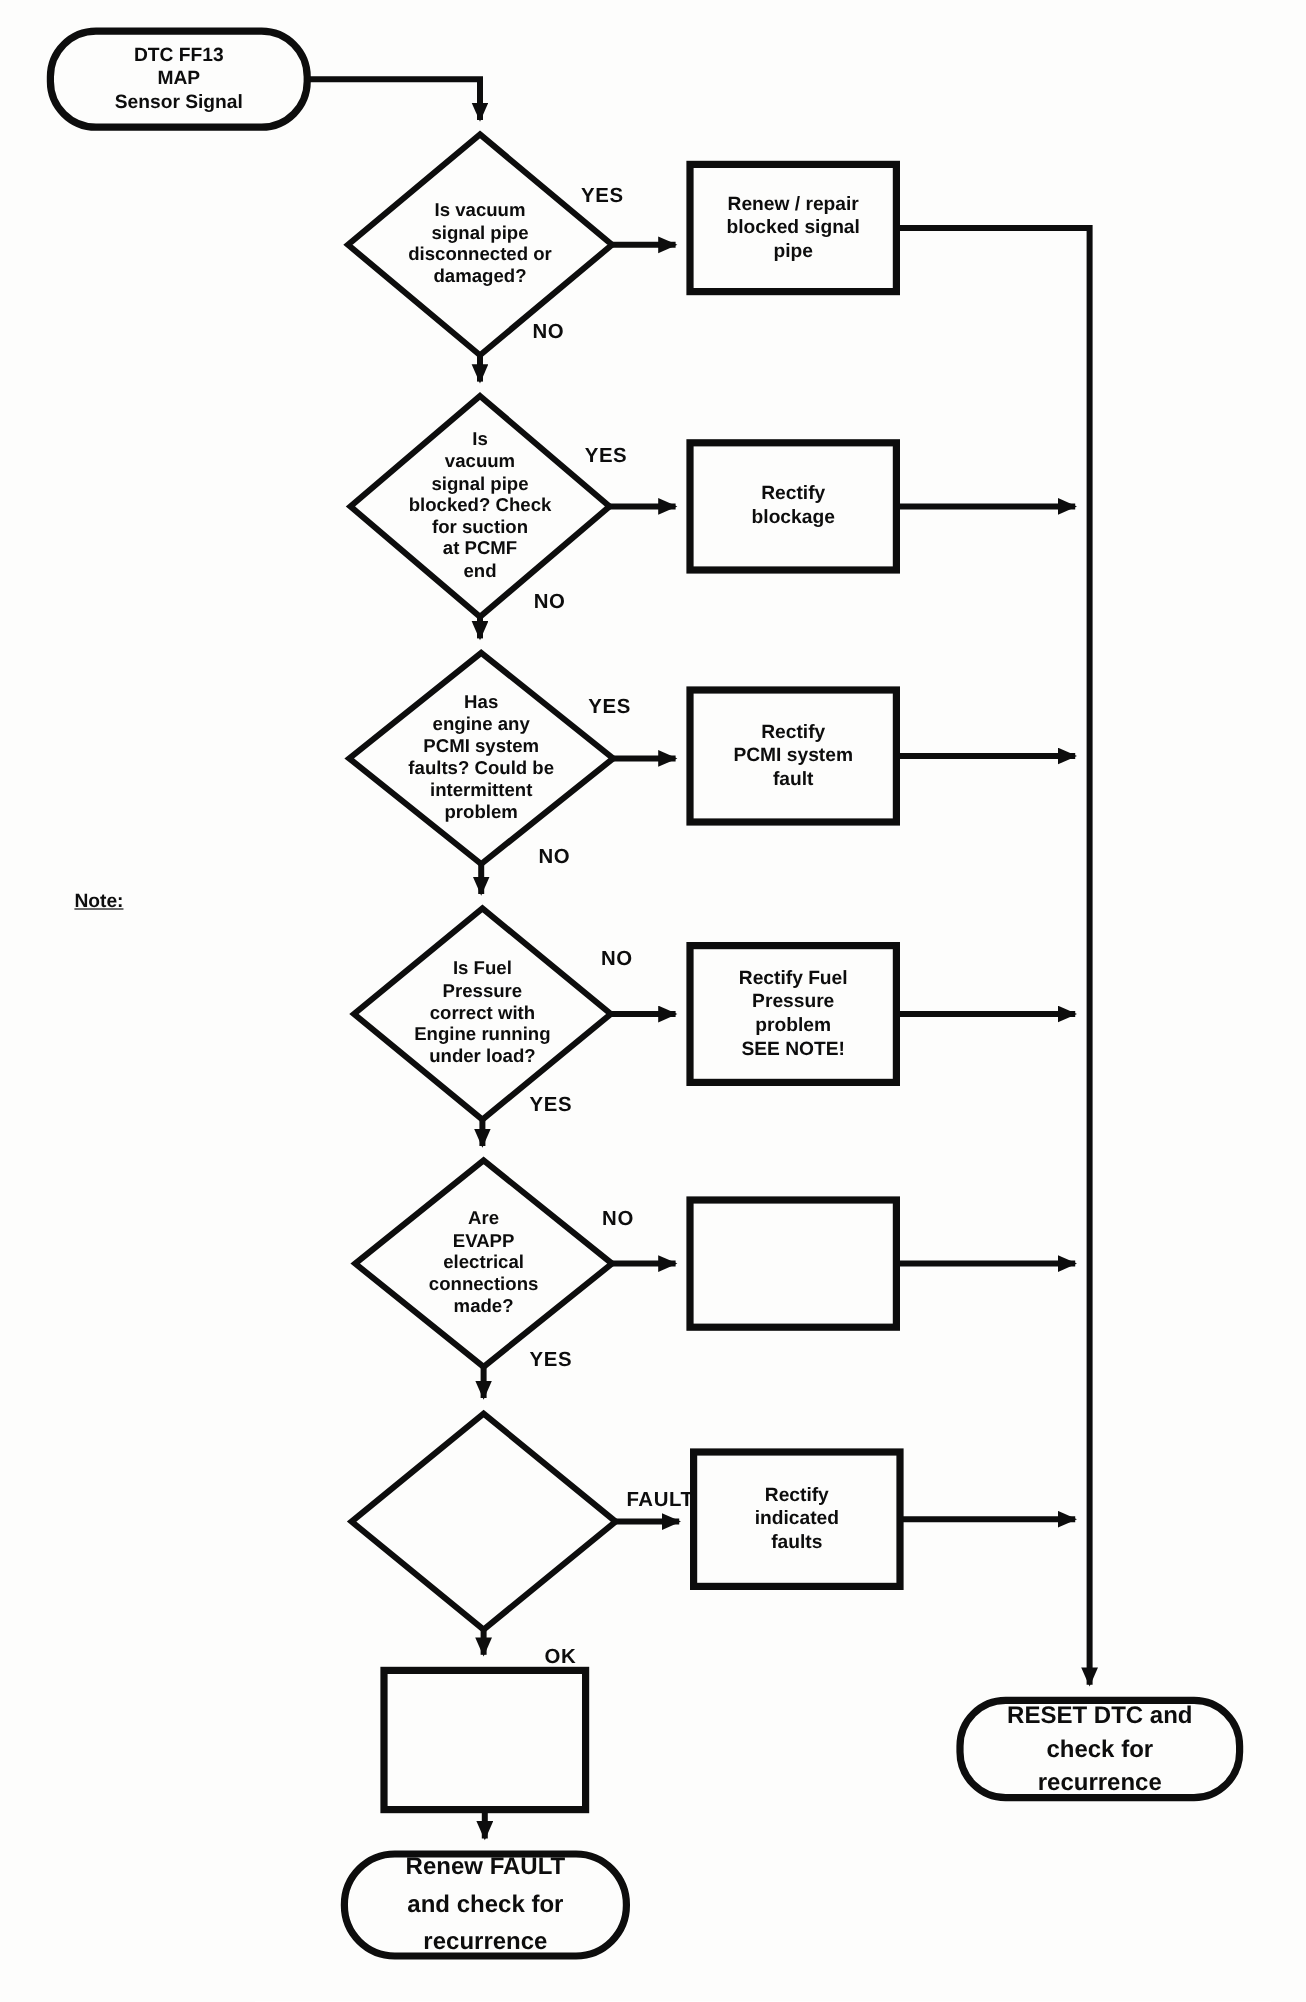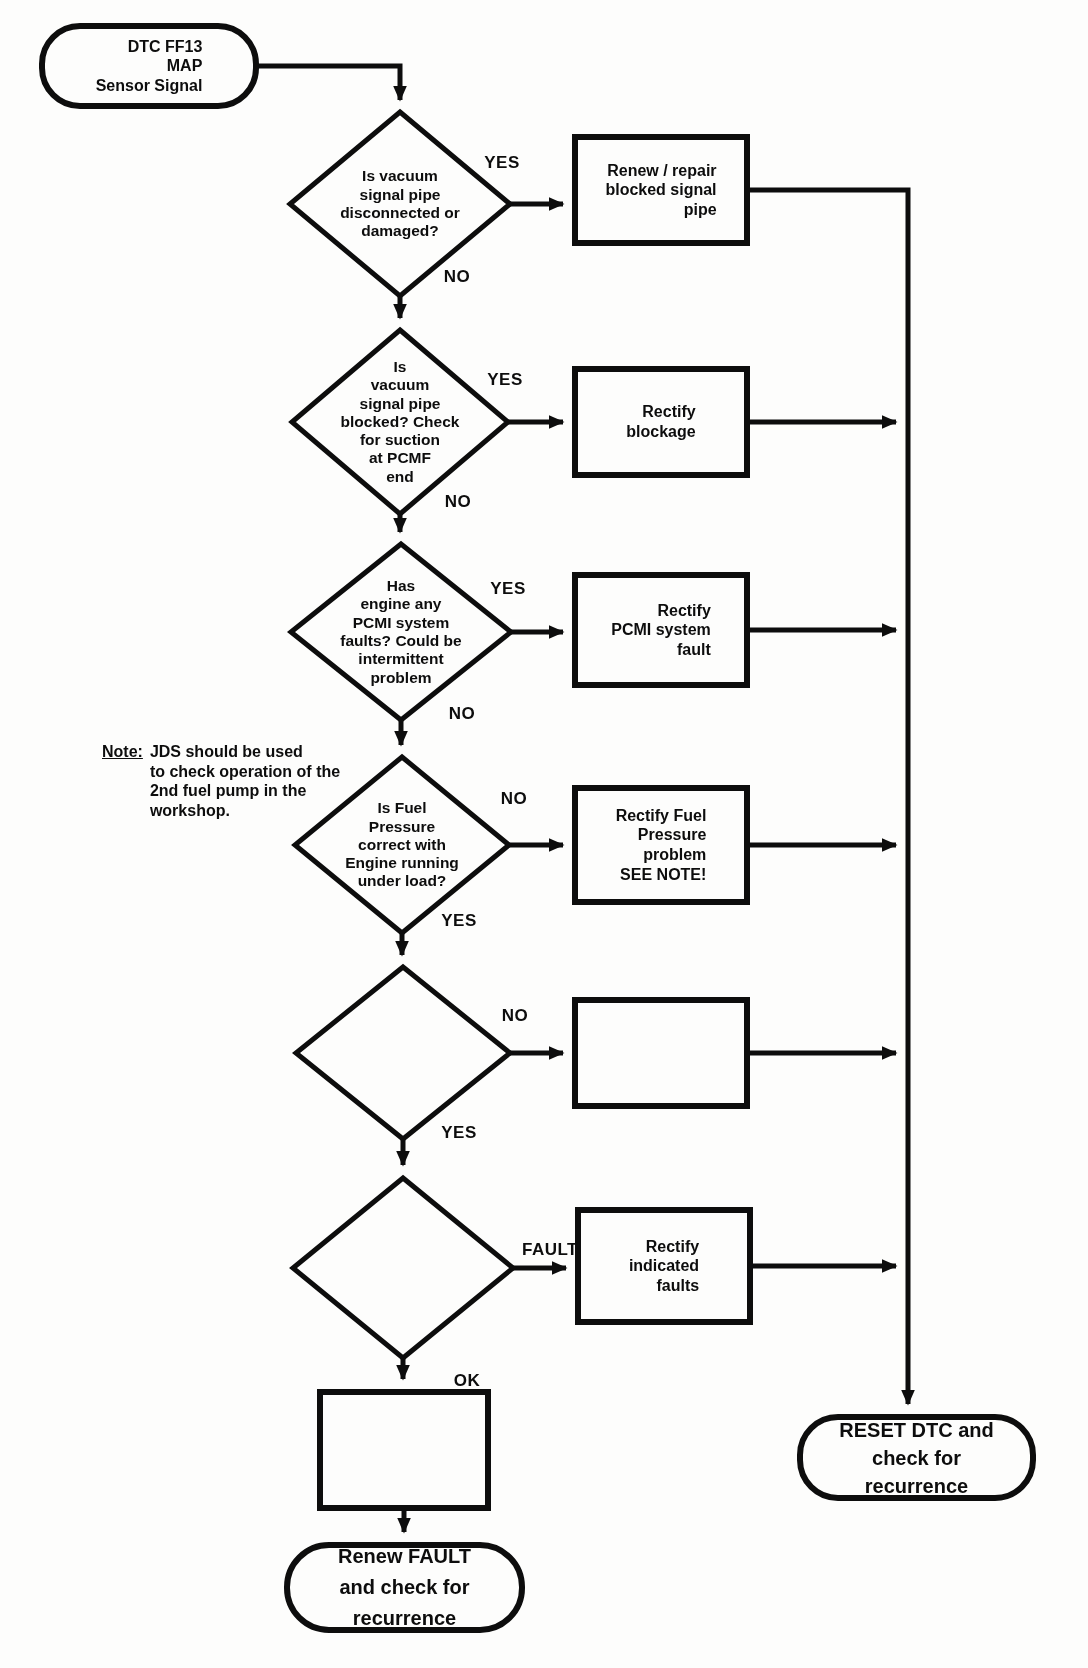--- a/index.html
+++ b/index.html
@@ -5,21 +5,21 @@
   html,body{margin:0;padding:0;background:#fff;}
   .stage{
     position:relative;width:1088px;height:1668px;background:#fdfdfc;
     font-family:"Liberation Sans",sans-serif;color:#0d0d0d;overflow:hidden;
   }
   svg.wires{position:absolute;left:0;top:0;width:1088px;height:1668px;}
   .lbl{
     position:absolute;display:flex;align-items:center;justify-content:center;
     text-align:center;font-weight:bold;white-space:pre-line;
   }
-  .node-text{font-size:16px;line-height:1.22;text-align:right;}
+  .node-text{font-size:16px;line-height:1.22;}
   .diamond-text{font-size:15.5px;line-height:1.18;}
   .term-text{font-size:20px;line-height:1.55;}
   .edge-label{font-size:17px;letter-spacing:.5px;text-align:center;}
   .note{
     position:absolute;display:flex;gap:7px;font-weight:bold;font-size:16px;
     line-height:1.22;text-align:left;
   }
   .note .note-label{text-decoration:underline;}
   .note .note-body{white-space:pre-line;}
 </style>
@@ -102,20 +102,25 @@
 engine any
 PCMI system
 faults? Could be
 intermittent
 problem</div>
   <div class="lbl diamond-text" style="left:295px;top:757px;width:214px;height:176px;">Is Fuel
 Pressure
 correct with
 Engine running
 under load?</div>
+  <div class="lbl diamond-text" style="left:296px;top:967px;width:214px;height:172px;">Are
+EVAPP
+electrical
+connections
+made?</div>
 
   <div class="lbl node-text" style="left:575px;top:137px;width:172px;height:106px;">Renew / repair
 blocked signal
 pipe</div>
   <div class="lbl node-text" style="left:575px;top:369px;width:172px;height:106px;">Rectify
 blockage</div>
   <div class="lbl node-text" style="left:575px;top:575px;width:172px;height:110px;">Rectify
 PCMI system
 fault</div>
   <div class="lbl node-text" style="left:575px;top:788px;width:172px;height:114px;">Rectify Fuel
@@ -140,21 +145,17 @@
   <div class="lbl edge-label" style="left:418px;top:490px;width:80px;height:24px;">NO</div>
   <div class="lbl edge-label" style="left:468px;top:577px;width:80px;height:24px;">YES</div>
   <div class="lbl edge-label" style="left:422px;top:702px;width:80px;height:24px;">NO</div>
   <div class="lbl edge-label" style="left:474px;top:787px;width:80px;height:24px;">NO</div>
   <div class="lbl edge-label" style="left:419px;top:909px;width:80px;height:24px;">YES</div>
   <div class="lbl edge-label" style="left:475px;top:1004px;width:80px;height:24px;">NO</div>
   <div class="lbl edge-label" style="left:419px;top:1121px;width:80px;height:24px;">YES</div>
   <div class="lbl edge-label" style="left:505px;top:1238px;width:90px;height:24px;">FAULT</div>
   <div class="lbl edge-label" style="left:427px;top:1333px;width:80px;height:24px;margin-top:36px;">OK</div>
 
-  <div class="note" style="left:62px;top:742px;width:270px;margin-left:40px;">
+  <div class="note" style="left:62px;top:742px;width:270px;">
     <span class="note-label">Note:</span>
-    <span class="note-body">JDS should be used
-to check operation of the
-2nd fuel pump in the
-workshop.</span>
   </div>
 
 </div>
 
 </body></html>

